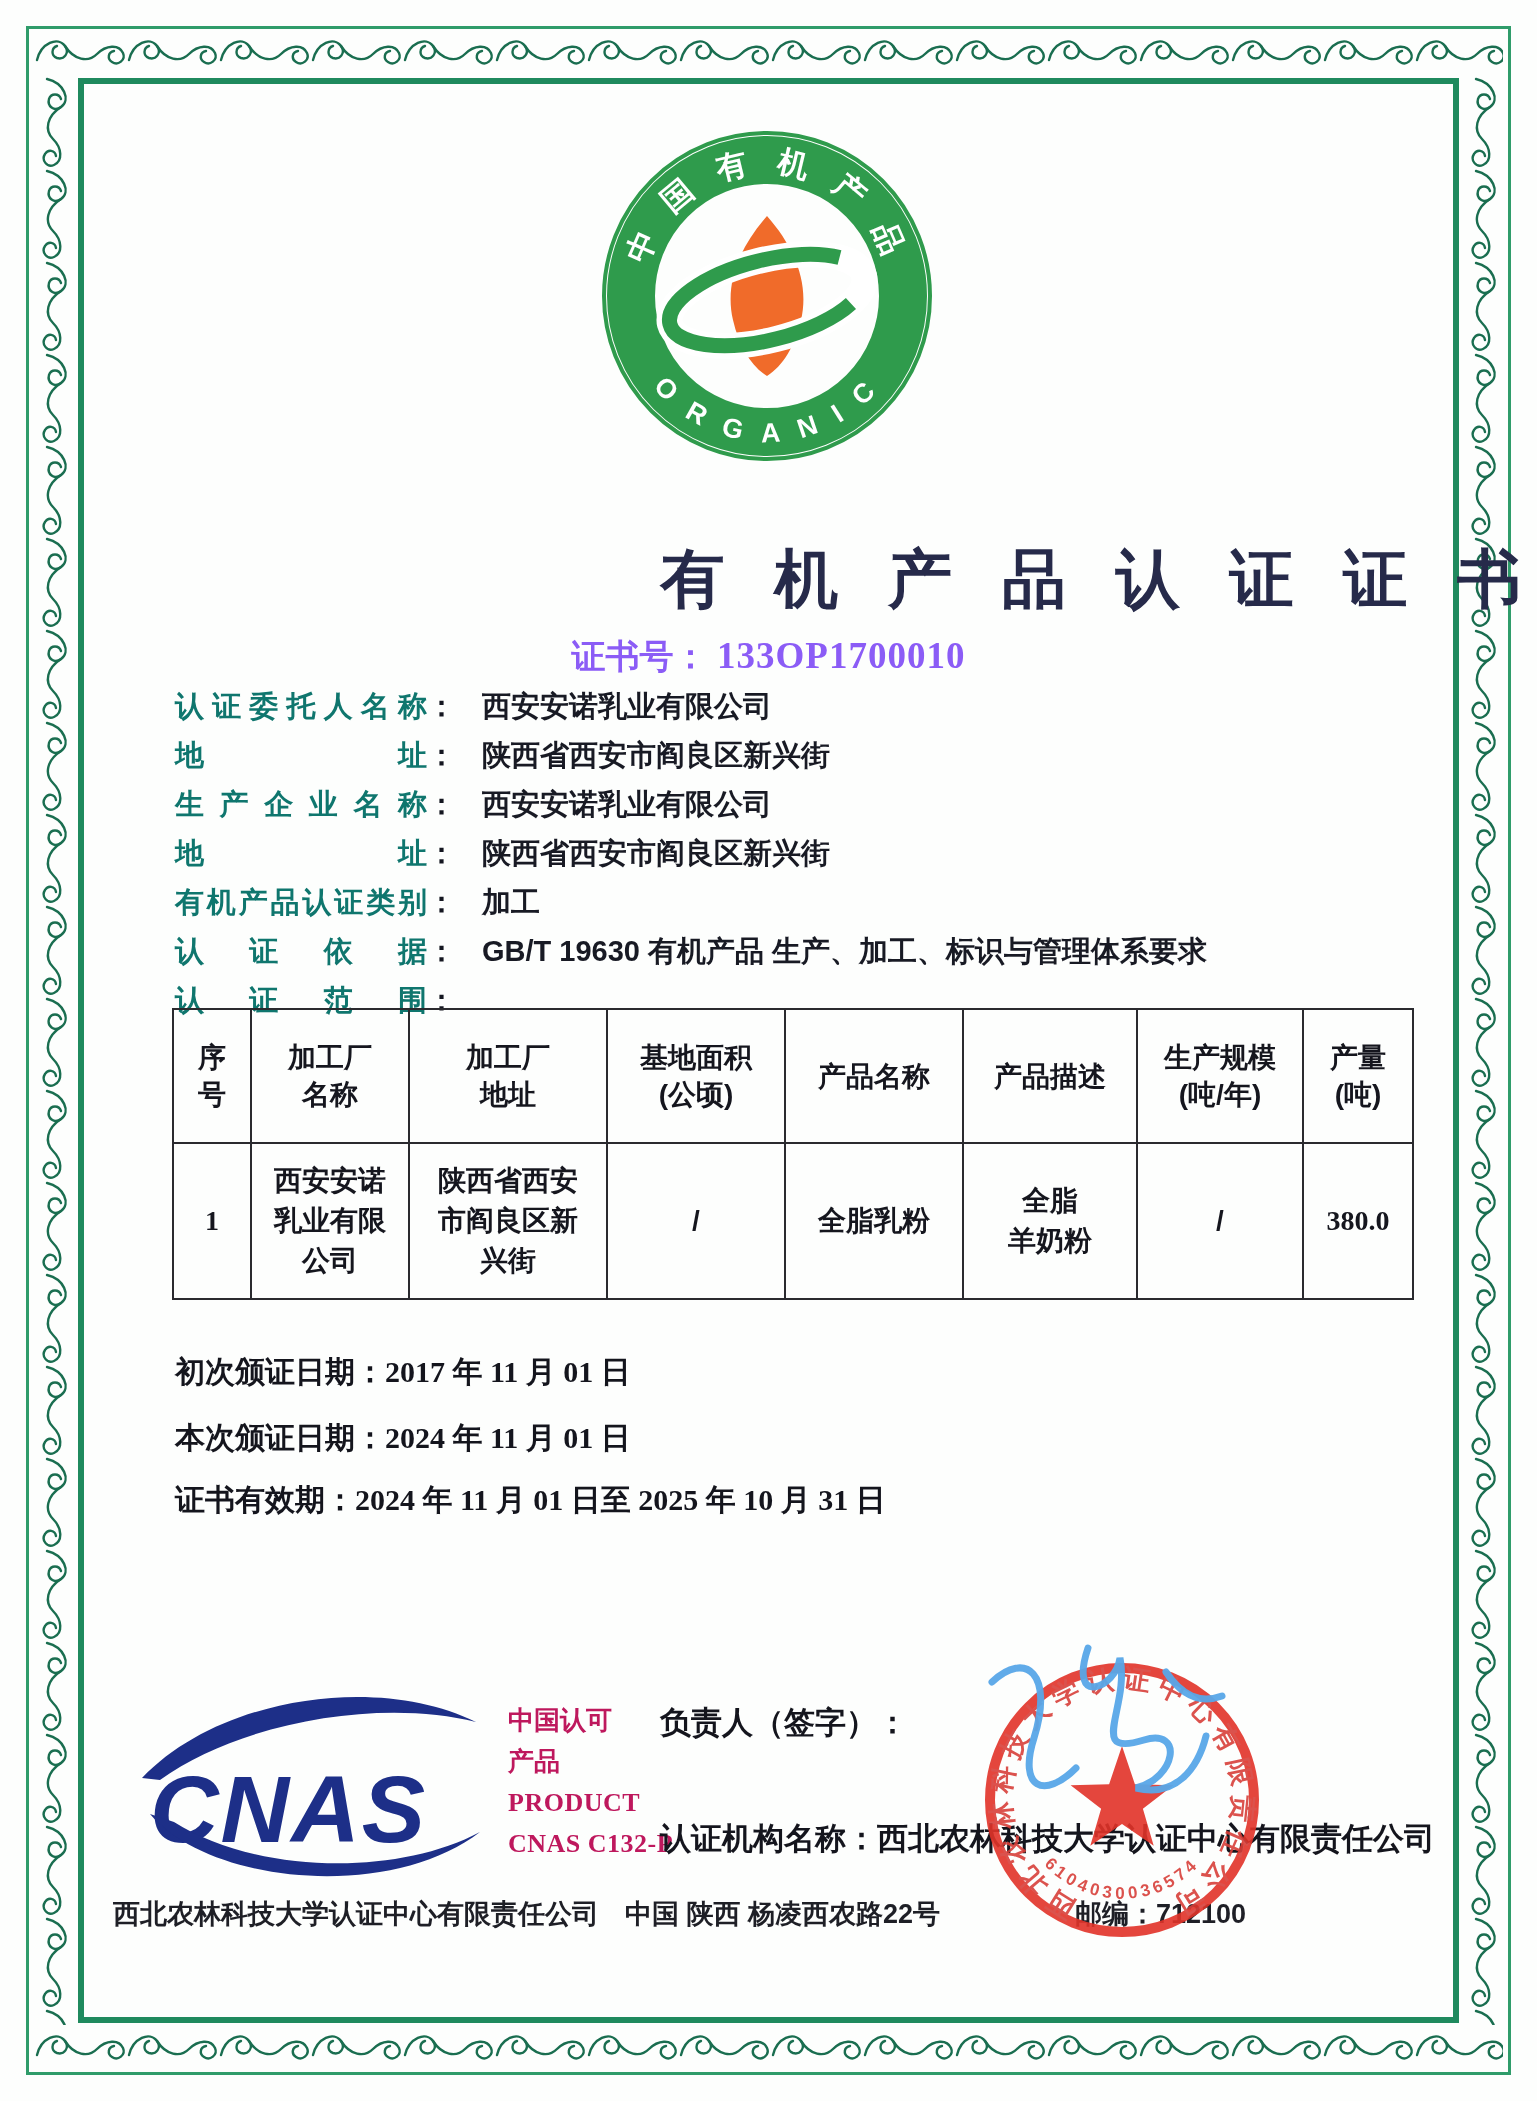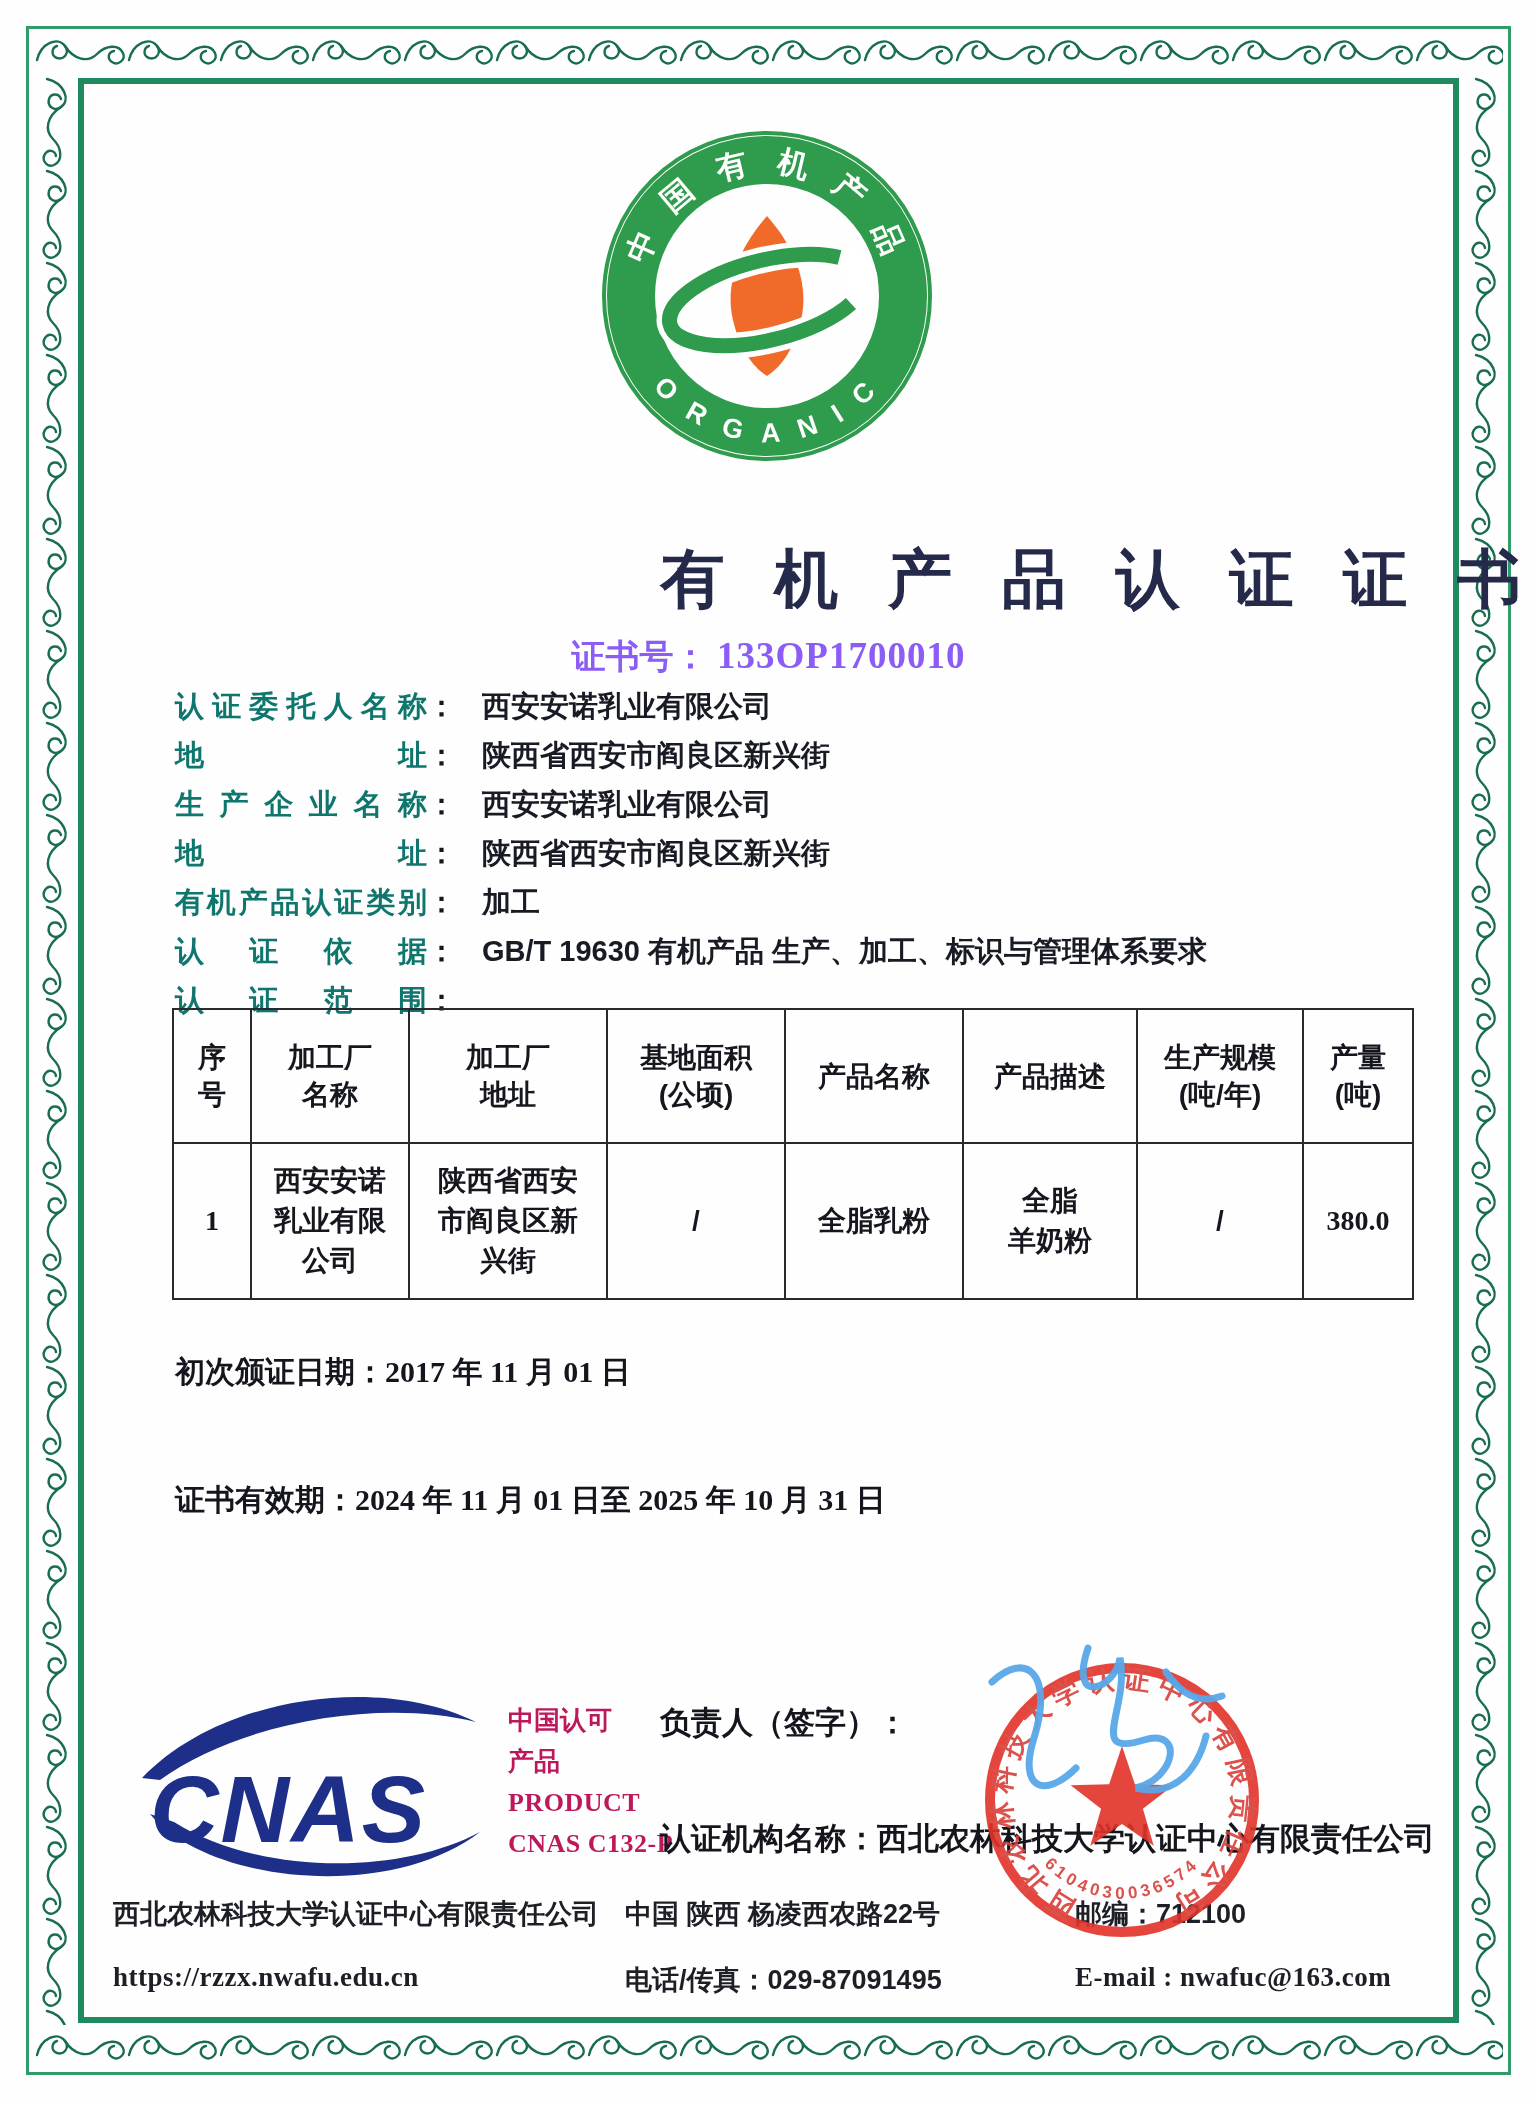--- a/index.html
+++ b/index.html
@@ -264,20 +264,23 @@
 羊奶粉</td>
       <td>/</td>
       <td class="num">380.0</td>
     </tr>
   </tbody>
     </table>
 
   <div class="drow d1">
     <span>初次颁证日期：</span><span class="dn">2017 年 11 月 01 日</span>
   </div>
+  <div class="drow d2">
+    <span>本次颁证日期：</span><span class="dn">2024 年 11 月 01 日</span>
+  </div>
   <div class="drow d3">
     <span>证书有效期：</span><span class="dn">2024 年 11 月 01 日至 2025 年 10 月 31 日</span>
   </div>
 
   <svg class="cnas-logo" viewBox="0 0 370 210">
     <path d="M14 96 C 92 14 252 -8 348 40 C 252 16 112 40 32 98 Z" fill="#1d2f88"></path>
     <text x="22" y="160" font-size="95" font-weight="bold" font-style="italic" letter-spacing="2" fill="#1d2f88">CNAS</text>
     <path d="M22 132 C 84 204 264 218 352 150 C 266 196 124 190 46 140 Z" fill="#1d2f88"></path>
   </svg>
   <div class="cnas-lines">
@@ -310,19 +313,14 @@
       <path d="M158 36 C 138 96 186 76 190 46 C 200 96 156 146 214 128 C 254 116 246 166 206 176 C 246 186 268 156 276 124"></path>
       <path d="M236 60 C 252 84 270 92 292 84"></path>
     </g>
   </svg>
 
   <div class="foot f1">
     <span class="fc1">西北农林科技大学认证中心有限责任公司</span>
     <span class="fc2">中国  陕西  杨凌西农路22号</span>
     <span class="fc3">邮编：712100</span>
   </div>
-  <div class="foot f2">
-    <span class="fc1 latin">https://rzzx.nwafu.edu.cn</span>
-    <span class="fc2">电话/传真：029-87091495</span>
-    <span class="fc3 latin">E-mail : nwafuc@163.com</span>
-  </div>
 
 </div>
 
 </body></html>

